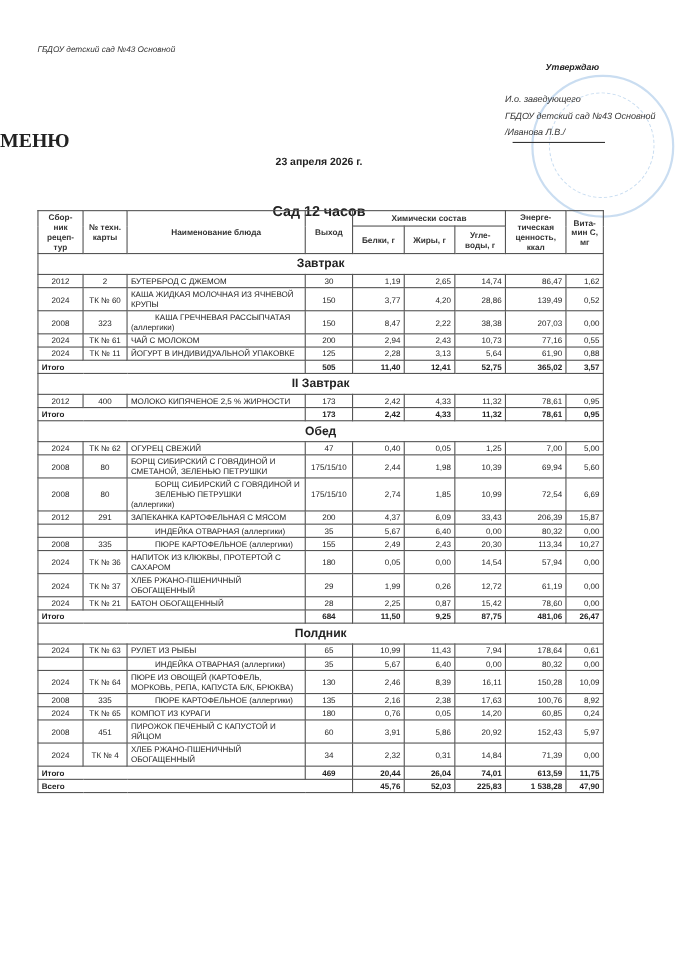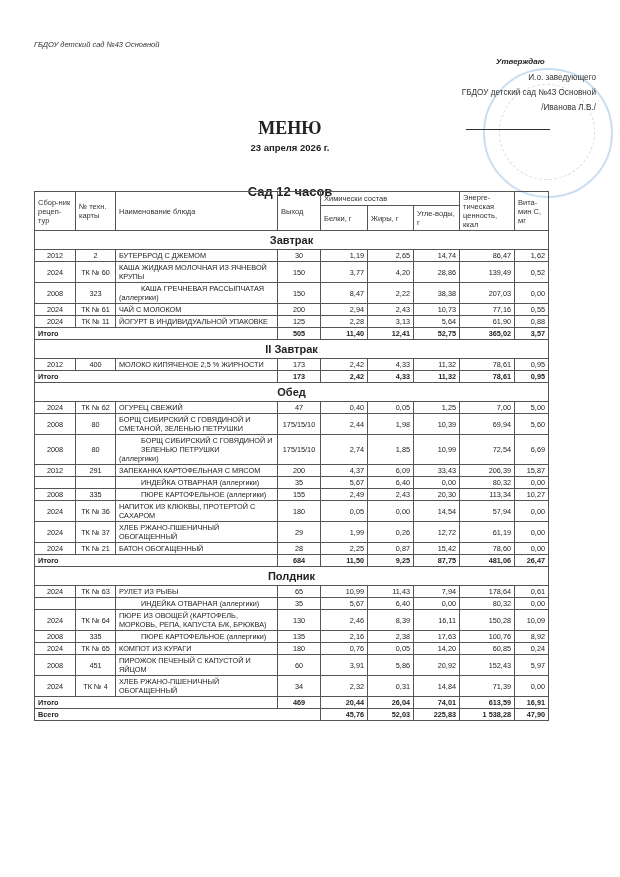--- a/index.html
+++ b/index.html
@@ -1,28 +1,28 @@
 <!DOCTYPE html>
 <html><head>
 <meta charset="utf-8">
 <style>
   html, body { margin:0; padding:0; background:#fff; }
   body { width:620px; height:877px; position:relative; overflow:hidden; font-family:"Liberation Sans", sans-serif; color:#222; }
   .org { position:absolute; left:34px; top:40px; font-size:7.5px; font-style:italic; color:#333; }
   .approve { position:absolute; left:496px; top:57px; font-size:8px; font-weight:bold;font-style:italic; }
-  .appr-lines { position:absolute; right:24px; top:70px; text-align:right; font-size:8.2px; line-height:15px; color:#333; }
+  .appr-lines { position:absolute; right:24px; top:83px; text-align:left; font-size:8.2px; line-height:15px; color:#333;font-style:italic; }
   .sign-line { position:absolute; left:466px; top:129px; width:84px; border-top:1px solid #333; }
   .stamp { position:absolute; left:483px; top:68px; width:126px; height:126px; border-radius:50%; border:2px solid #9fc3e6; opacity:0.55; }
   .stamp::after { content:""; position:absolute; left:14px; top:14px; width:94px; height:94px; border-radius:50%; border:1px dashed #9fc3e6; }
-  .title { position:absolute; left:0; width:580px; top:118px; text-align:center; font-family:"Liberation Serif", serif; font-size:18px; font-weight:bold; }
+  .title { position:absolute; left:0; width:580px; top:118px; text-align:left; font-family:"Liberation Serif", serif; font-size:18px; font-weight:bold; }
   .date { position:absolute; left:0; width:580px; top:142px; text-align:center; font-size:9.5px; font-weight:bold; }
   .sub { position:absolute; left:0; width:580px; top:165px; text-align:center; font-size:13px; font-weight:bold;margin-top:19px; }
   table { position:absolute; left:34px; top:191px; border-collapse:collapse; width:514px; font-size:7.3px; table-layout:fixed; }
   td, th { border:1px solid #555; padding:1px 3px; vertical-align:middle; }
-  th { font-weight:normal; font-size:7.5px; text-align:left; line-height:9px; color:#333; }
+  th { font-weight:bold; font-size:7.5px; text-align:center; line-height:9px; color:#333; }
   td.c { text-align:center; }
   td.r { text-align:right; }
   td.name { text-align:left; line-height:9px;margin-left:28px; }
   td.section { text-align:center; font-weight:bold; font-size:11px; padding:3px; }
   tr.total td { font-weight:bold; }
   .indent { padding-left:22px; display:inline-block; }
 </style>
 </head>
 <body>
 
@@ -350,21 +350,21 @@
         <td class="r">71,39</td>
         <td class="r">0,00</td>
       </tr>
       <tr class="total">
         <td colspan="3">Итого</td>
         <td class="c">469</td>
         <td class="r">20,44</td>
         <td class="r">26,04</td>
         <td class="r">74,01</td>
         <td class="r">613,59</td>
-        <td class="r">16,91</td>
+        <td class="r">11,75</td>
       </tr>
       <tr class="total">
         <td colspan="4">Всего</td>
         <td class="r">45,76</td>
         <td class="r">52,03</td>
         <td class="r">225,83</td>
         <td class="r">1 538,28</td>
         <td class="r">47,90</td>
       </tr>
     </tbody>

